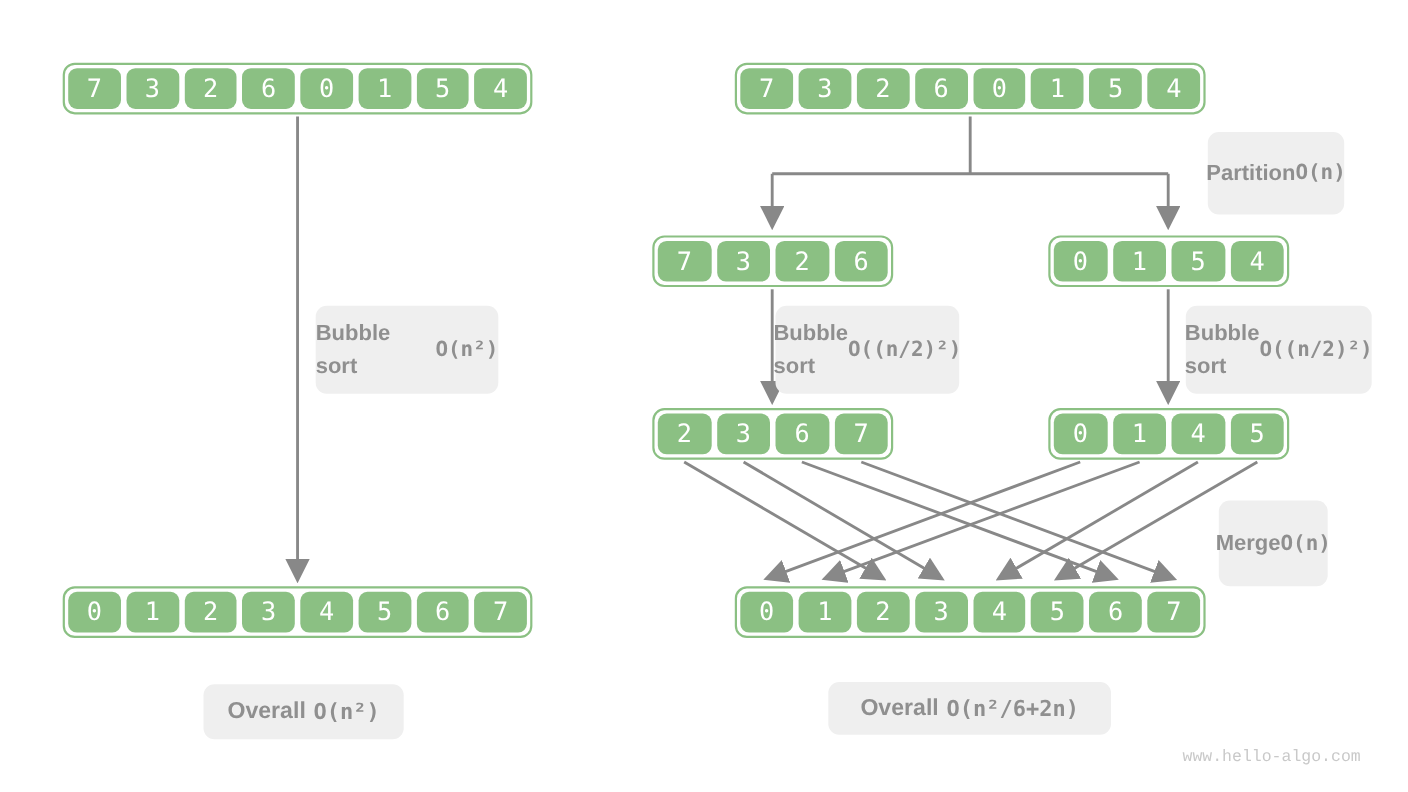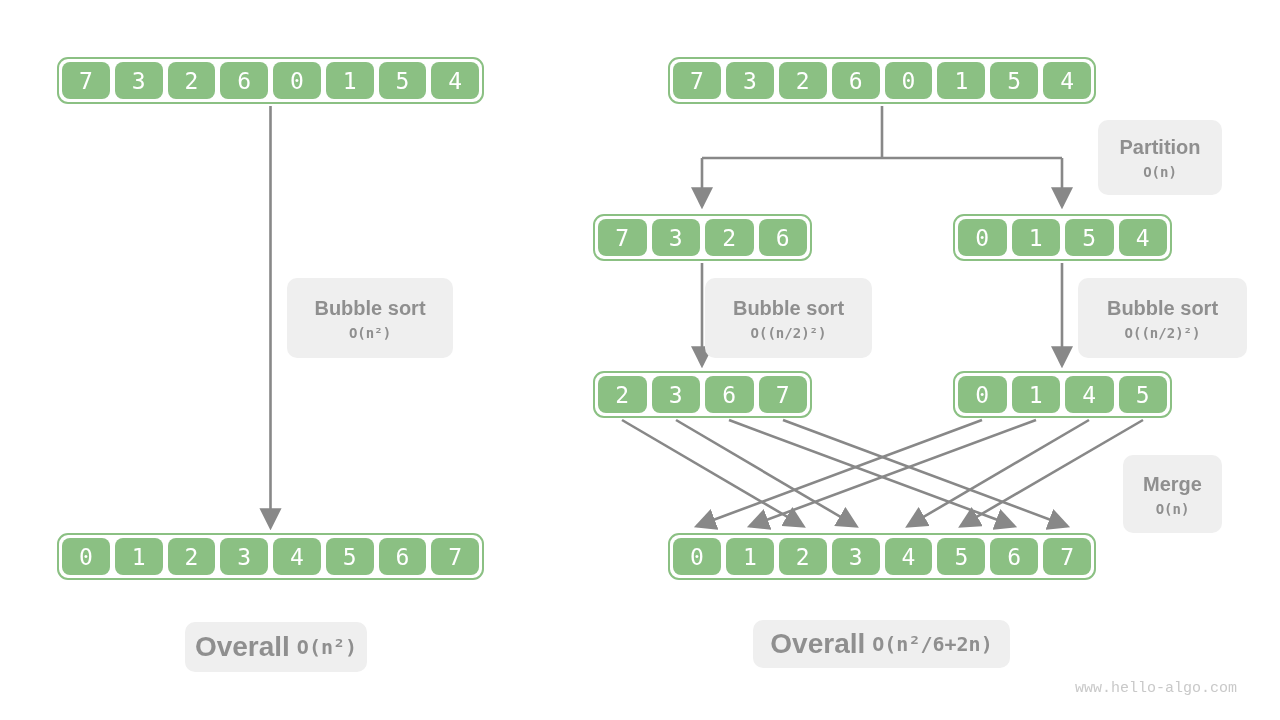--- a/index.html
+++ b/index.html
@@ -13,27 +13,27 @@
     background:#ffffff;border:2px solid #8bc083;border-radius:11px;
     padding:3px;display:flex;gap:5px;
   }
   .cell{
     flex:1;background:#8bc083;border-radius:8px;color:#ffffff;
     font-family:"DejaVu Sans Mono",monospace;font-size:23px;font-weight:500;
     display:flex;align-items:center;justify-content:center;
   }
   .label{
     position:absolute;box-sizing:border-box;background:#efefef;border-radius:10px;
-    color:#8f8f8f;display:flex;flex-direction:column;
+    color:#8f8f8f;display:flex;
     align-items:center;justify-content:center;line-height:1.5;
   }
   .label-title{font-weight:bold;font-size:20px;}
-  .label-formula{font-family:"DejaVu Sans Mono",monospace;font-size:14px;font-weight:600;}
+  .label-formula{font-family:"DejaVu Sans Mono",monospace;font-size:19px;font-weight:600;}
   .label.overall{flex-direction:row;gap:7px;}
-  .label.overall .label-title{font-size:28px;}
+  .label.overall .label-title{font-size:21px;}
   .label.overall .label-formula{font-size:20px;}
   .watermark{
     position:absolute;left:1075px;top:680px;
     font-family:Liberation Mono, monospace;font-size:15px;color:#c9c9c9;
   }
 </style>
 </head>
 <body>
 
 <div class="canvas">
@@ -149,21 +149,21 @@
     <span class="cell">7</span>
   </div>
 
   <div class="array" style="left:953px;top:371px;width:219px;">
     <span class="cell">0</span>
     <span class="cell">1</span>
     <span class="cell">4</span>
     <span class="cell">5</span>
   </div>
 
-  <div class="label" style="left:1108px;top:455px;width:99px;height:78px;margin-left:15px;">
+  <div class="label" style="left:1108px;top:455px;width:99px;height:78px;">
     <div class="label-title">Merge</div>
     <div class="label-formula">O(n)</div>
   </div>
 
   <div class="array" style="left:668px;top:533px;width:428px;">
     <span class="cell">0</span>
     <span class="cell">1</span>
     <span class="cell">2</span>
     <span class="cell">3</span>
     <span class="cell">4</span>

